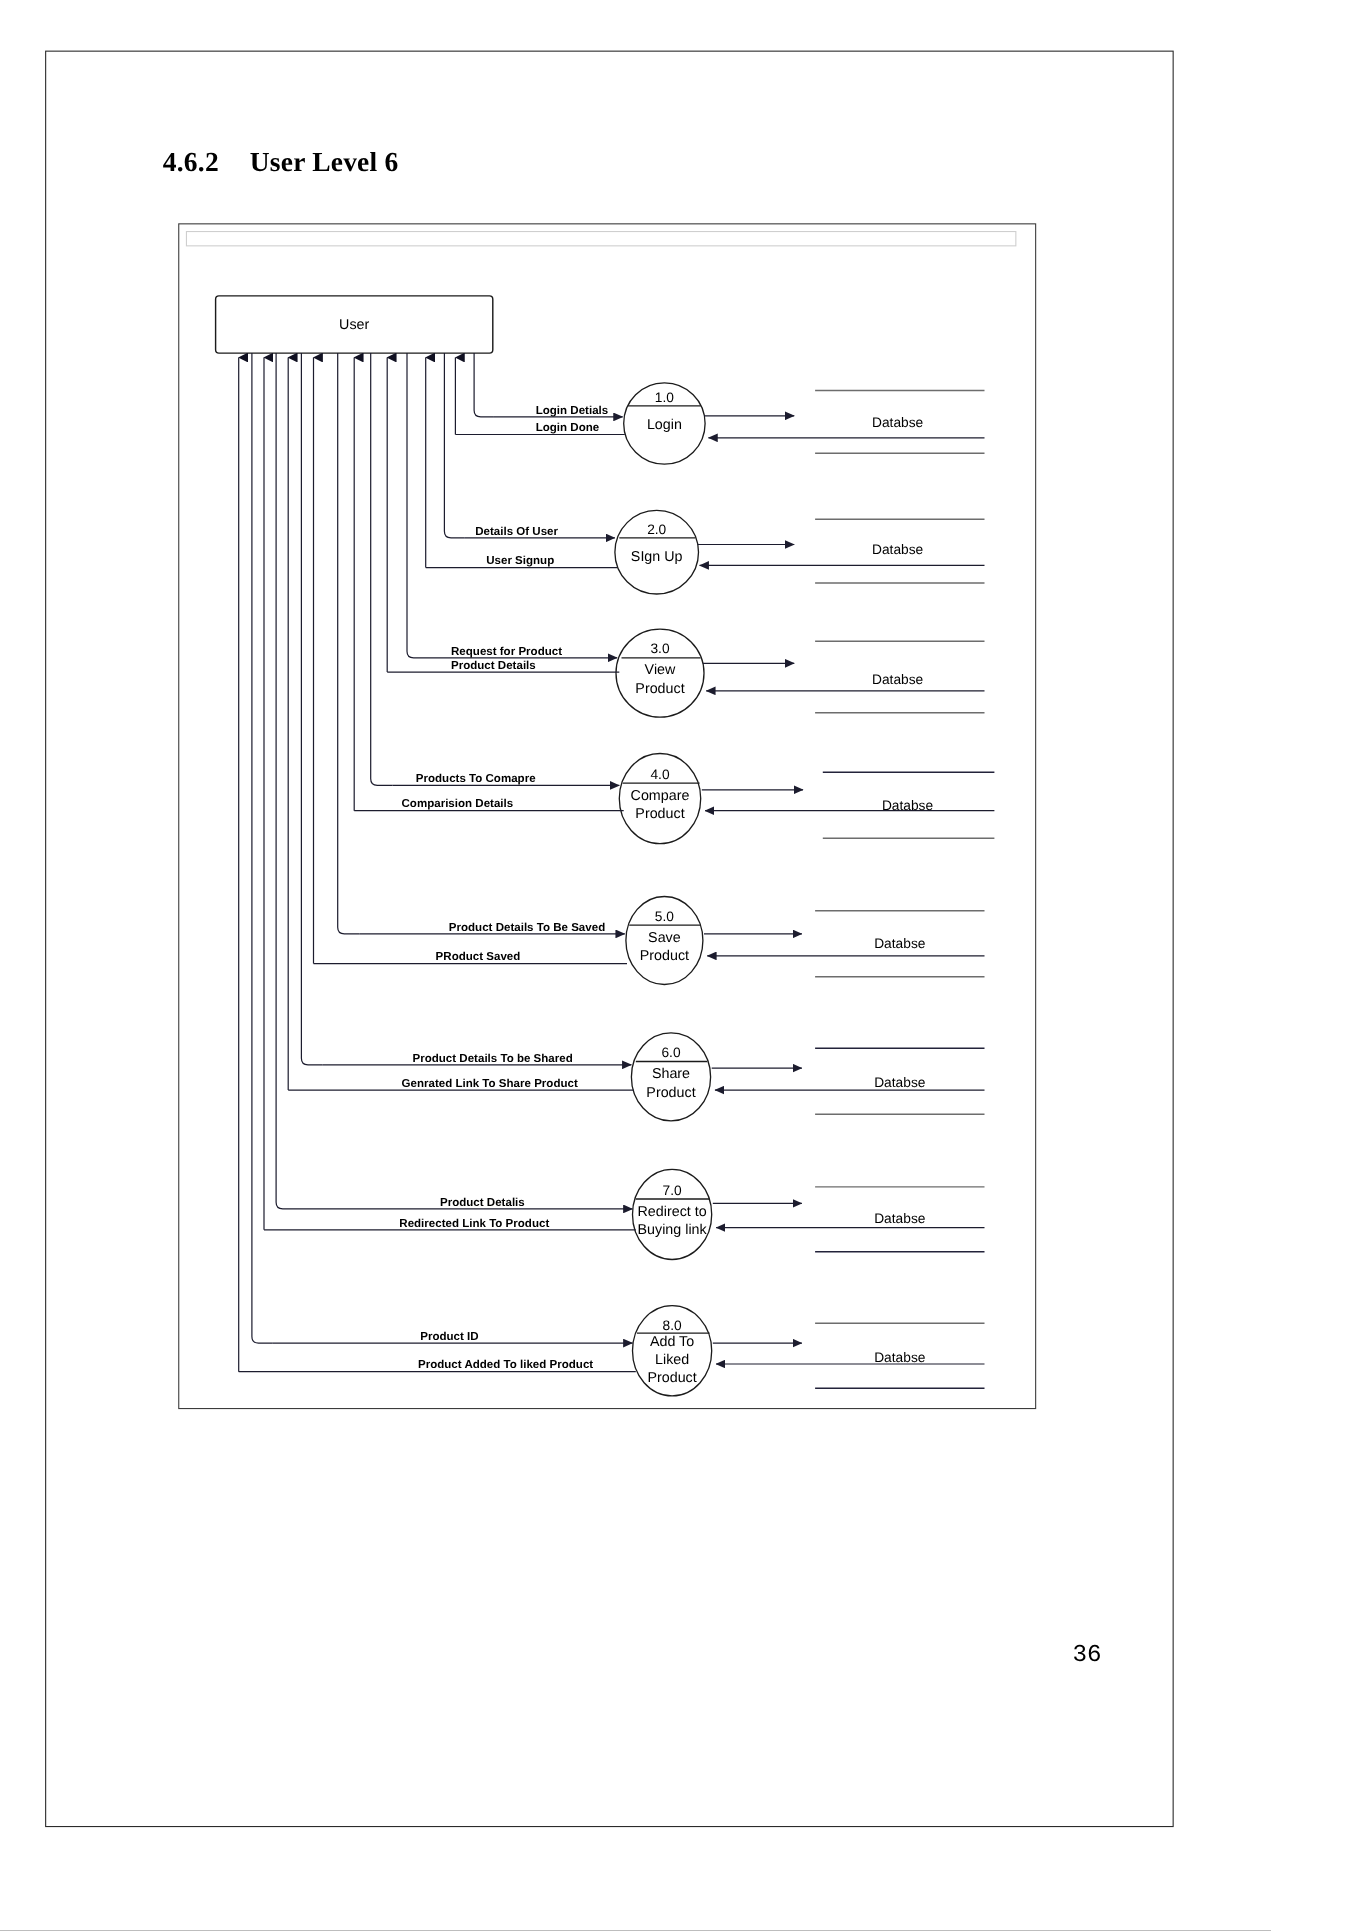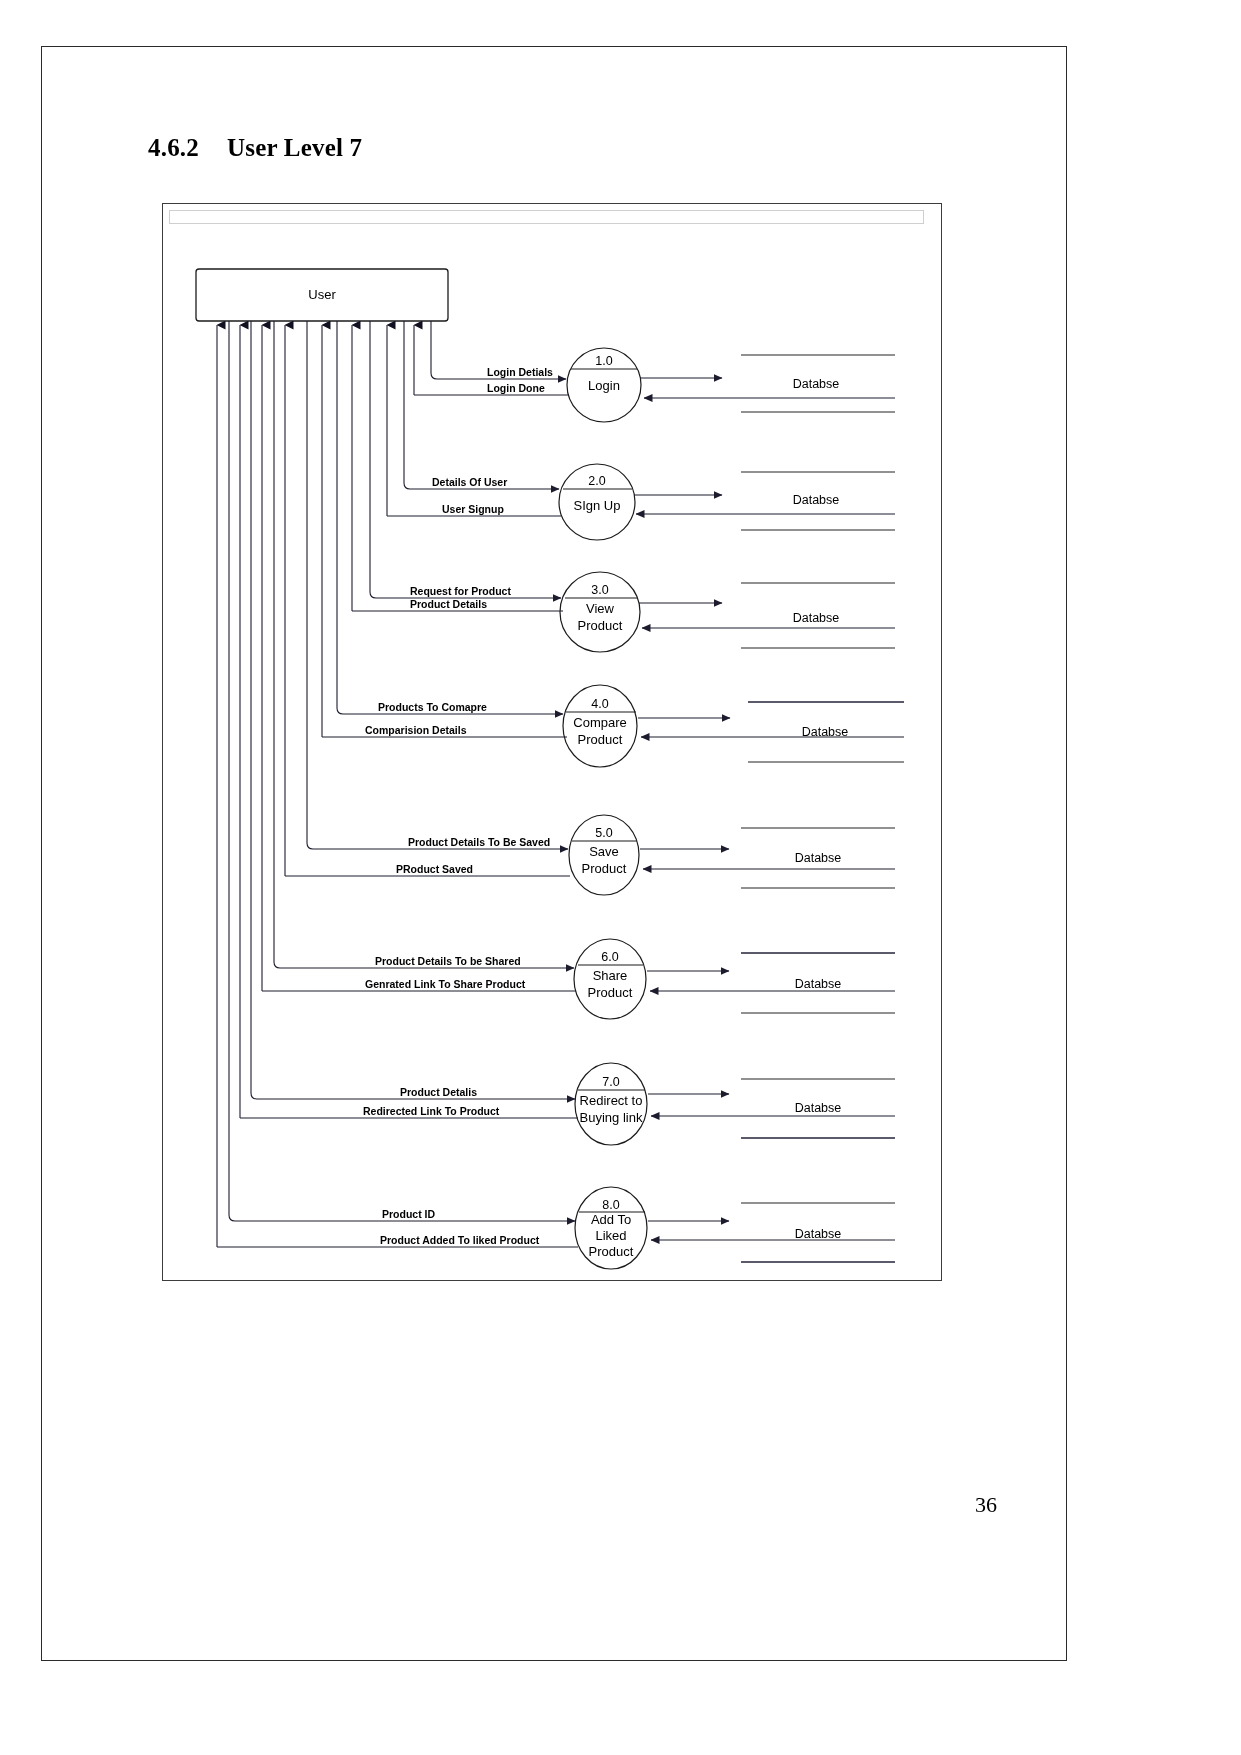--- a/index.html
+++ b/index.html
@@ -41,21 +41,21 @@
     position:absolute;
     left:6px;top:6px;
     width:755px;height:14px;
     border:1px solid #cfcfcf;
     box-sizing:border-box;
     background:#fff;
   }
   .page-number{
     position:absolute;
     left:975px;top:1492px;
-    font-family:Liberation Serif, serif;
+    font-family:Liberation Mono, monospace;
     font-size:22px;
     color:#000;
   }
   
   svg.dfd{
     position:absolute;
     left:0;top:0;
     width:1241px;height:1755px;
     overflow:visible;
   }
@@ -73,21 +73,21 @@
   .t-entity{font-size:13px;}
 </style>
 </head>
 <body>
 
 <div class="page">
 
   <div class="page-border"></div>
 
   <div class="heading">
-    <span class="num">4.6.2</span><span>User Level 7</span>
+    <span class="num">4.6.2</span><span>User Level 6</span>
   </div>
 
   <div class="diagram-frame">
     <div class="frame-strip"></div>
   </div>
 
   <svg class="dfd" viewBox="0 0 1241 1755">
     <defs>
       <marker id="ah" markerWidth="9" markerHeight="8" refX="8.5" refY="4" orient="auto" markerUnits="userSpaceOnUse">
         <path d="M0,0 L9,4 L0,8 z" fill="#1c1c2e"></path>

